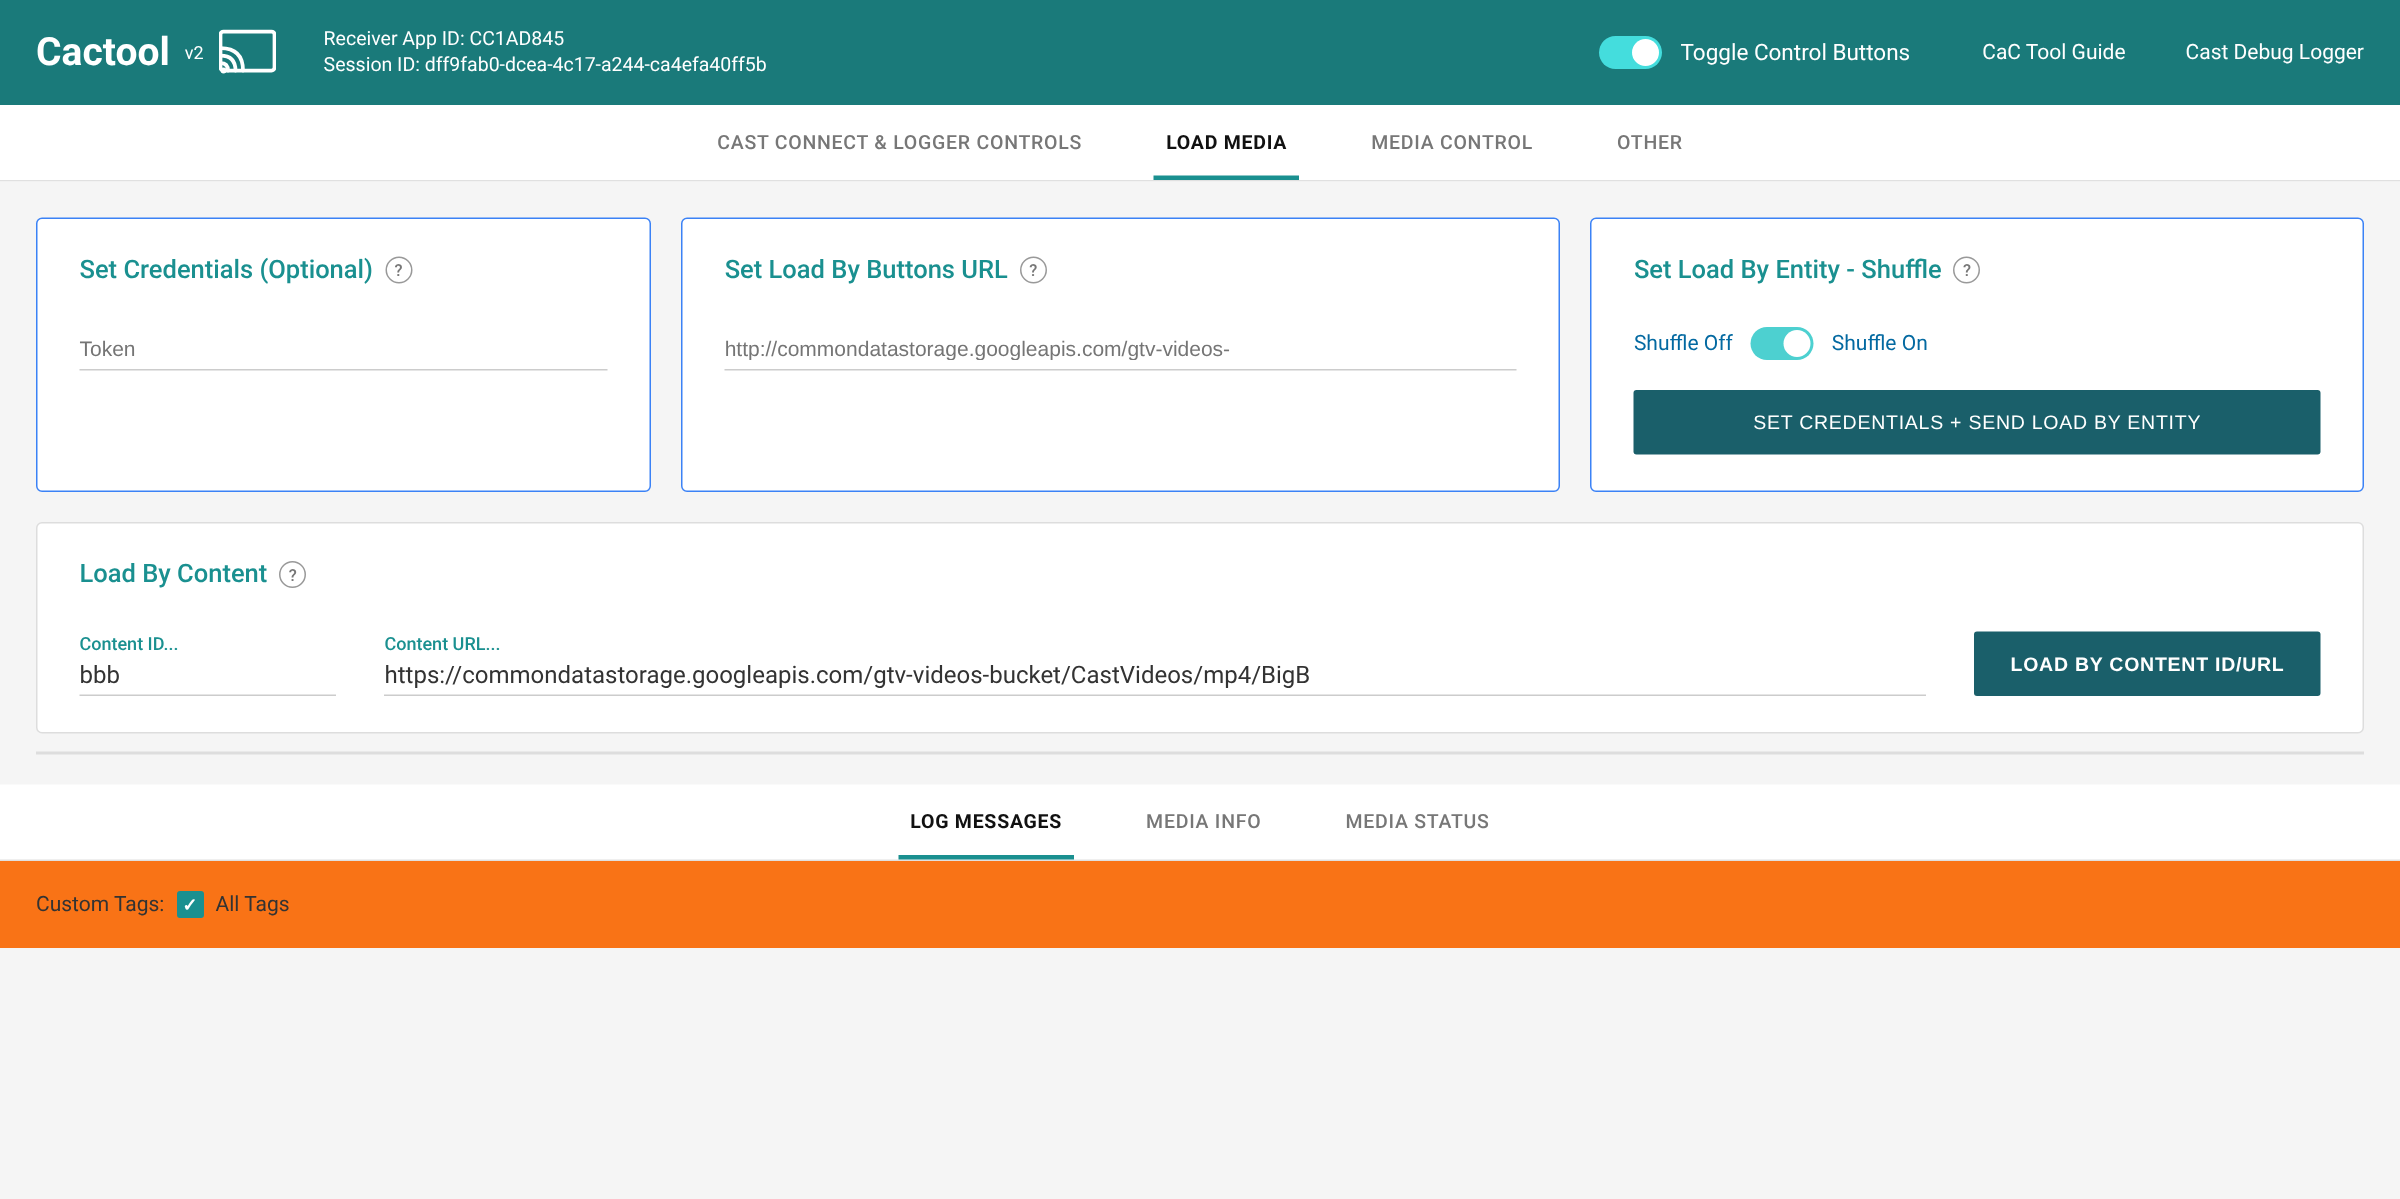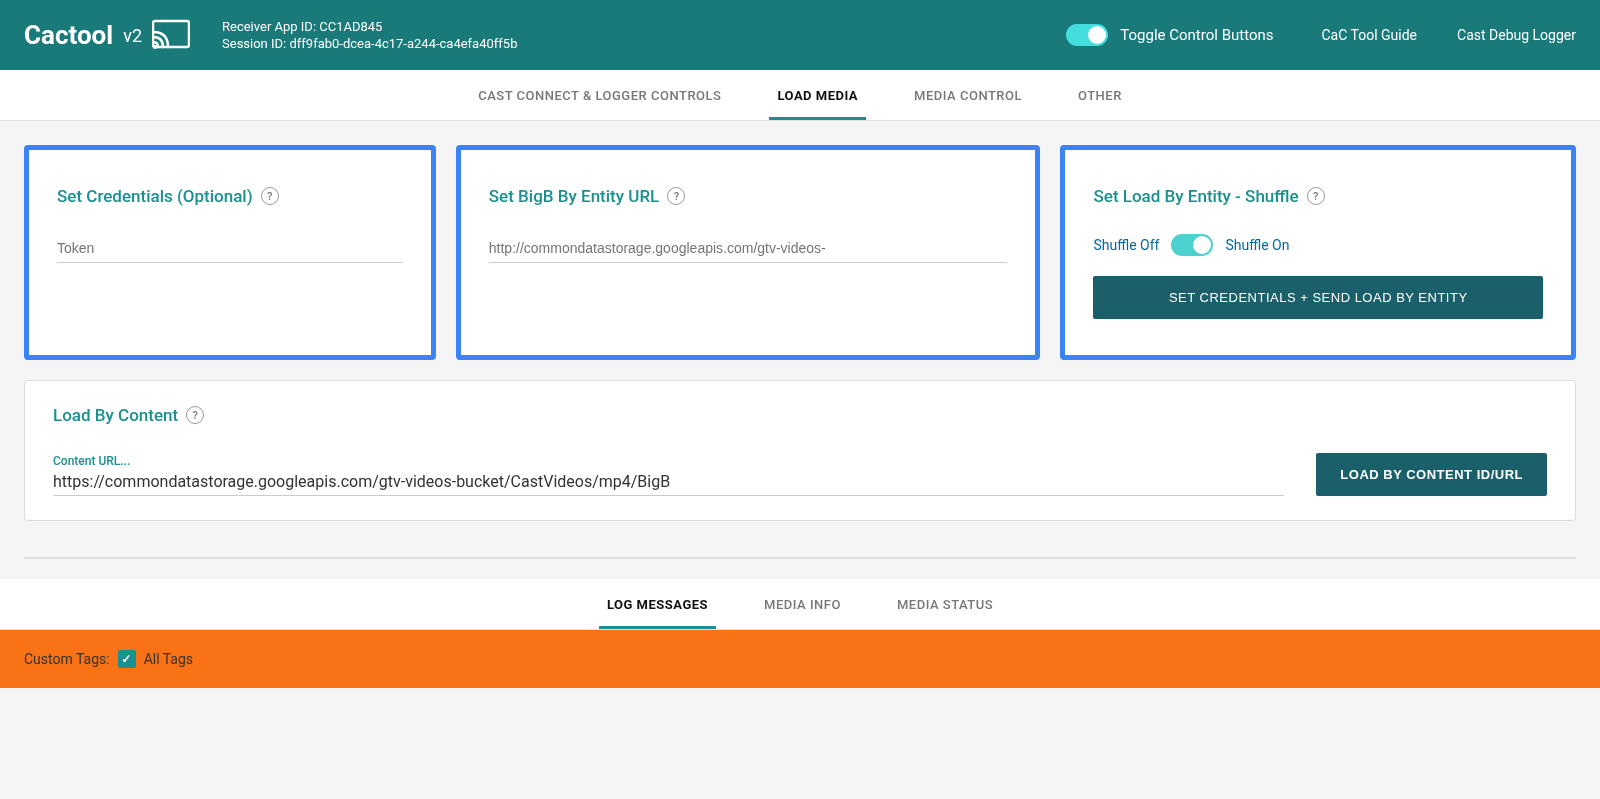--- a/index.html
+++ b/index.html
@@ -19,21 +19,21 @@
       align-items: center;
       gap: 10px;
       margin-right: 32px;
     }
     .header-logo-text {
       font-size: 26px;
       font-weight: 700;
       color: white;
     }
     .header-logo-v2 {
-      font-size: 18px;
+      font-size: 12px;
       font-weight: 400;
       color: white;
     }
     .cast-icon {
       width: 38px;
       height: 32px;
     }
     .header-info {
       display: flex;
       flex-direction: column;
@@ -123,23 +123,23 @@
     }
 
     
     .cards-row {
       display: flex;
       gap: 20px;
       margin-bottom: 20px;
     }
     .card {
       background: white;
-      border: 5px solid #3b82f6;
+      border: 1px solid #3b82f6;
       border-radius: 4px;
-      padding: 36px 28px;
+      padding: 24px 28px;
     }
     .card-credentials { flex: 1; }
     .card-entity-url { flex: 1.5; }
     .card-shuffle { flex: 1.3; }
 
     .card-title {
       color: #1a9090;
       font-size: 17px;
       font-weight: 500;
       display: flex;
@@ -219,21 +219,21 @@
       width: 100%;
       text-transform: uppercase;
     }
 
     
     .card-load-content {
       background: white;
       border: 1px solid #ddd;
       border-radius: 4px;
       padding: 24px 28px;
-      margin-bottom: 36px;
+      margin-bottom: 12px;
     }
     .load-content-fields {
       display: flex;
       align-items: flex-end;
       gap: 32px;
       margin-top: 8px;
     }
     .field-group {
       display: flex;
       flex-direction: column;
@@ -379,21 +379,21 @@
     <div class="card card-credentials">
       <div class="card-title">
         <span>Set Credentials (Optional)</span>
         <span class="help-icon">?</span>
       </div>
       <input class="field-input" type="text" placeholder="Token" style="">
     </div>
 
     <div class="card card-entity-url">
       <div class="card-title">
-        <span>Set BigB By Entity URL</span>
+        <span>Set Load By Buttons URL</span>
         <span class="help-icon">?</span>
       </div>
       <input class="field-input" type="text" placeholder="http://commondatastorage.googleapis.com/gtv-videos-" style="">
     </div>
 
     <div class="card card-shuffle">
       <div class="card-title">
         <span>Set Load By Entity - Shuffle</span>
         <span class="help-icon">?</span>
       </div>
@@ -408,20 +408,24 @@
       <button class="btn-primary">SET CREDENTIALS + SEND LOAD BY ENTITY</button>
     </div>
   </div>
 
   <div class="card-load-content">
     <div class="card-title">
       <span>Load By Content</span>
       <span class="help-icon">?</span>
     </div>
     <div class="load-content-fields">
+      <div class="field-group field-group-content-id">
+        <span class="field-label">Content ID...</span>
+        <div class="field-value">bbb</div>
+      </div>
       <div class="field-group field-group-content-url">
         <span class="field-label">Content URL...</span>
         <div class="field-value">https://commondatastorage.googleapis.com/gtv-videos-bucket/CastVideos/mp4/BigB</div>
       </div>
       <button class="btn-load-content">LOAD BY CONTENT ID/URL</button>
     </div>
   </div>
 
   <hr class="divider">
 

